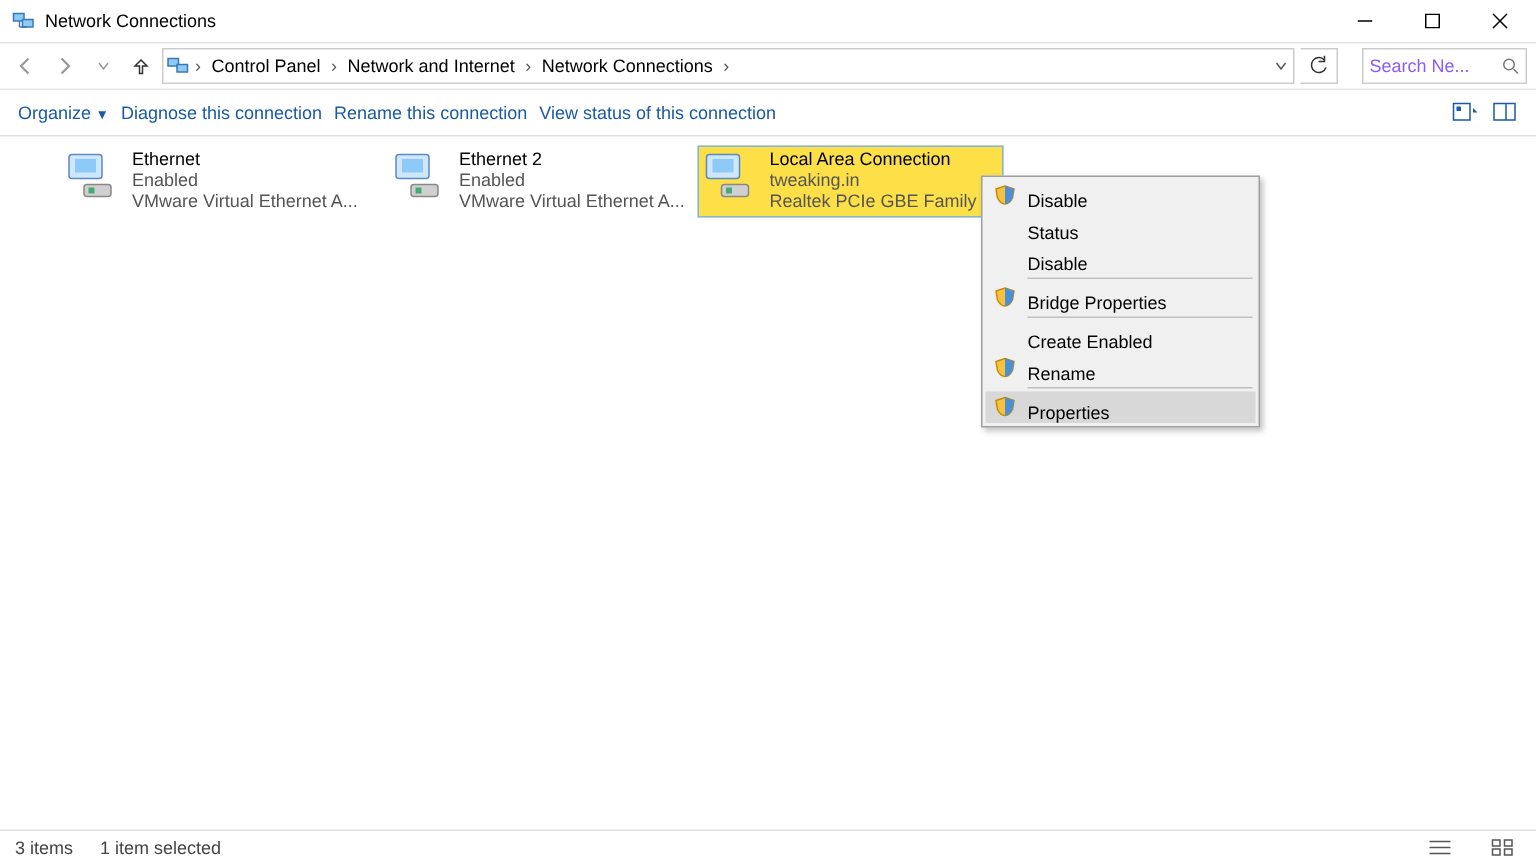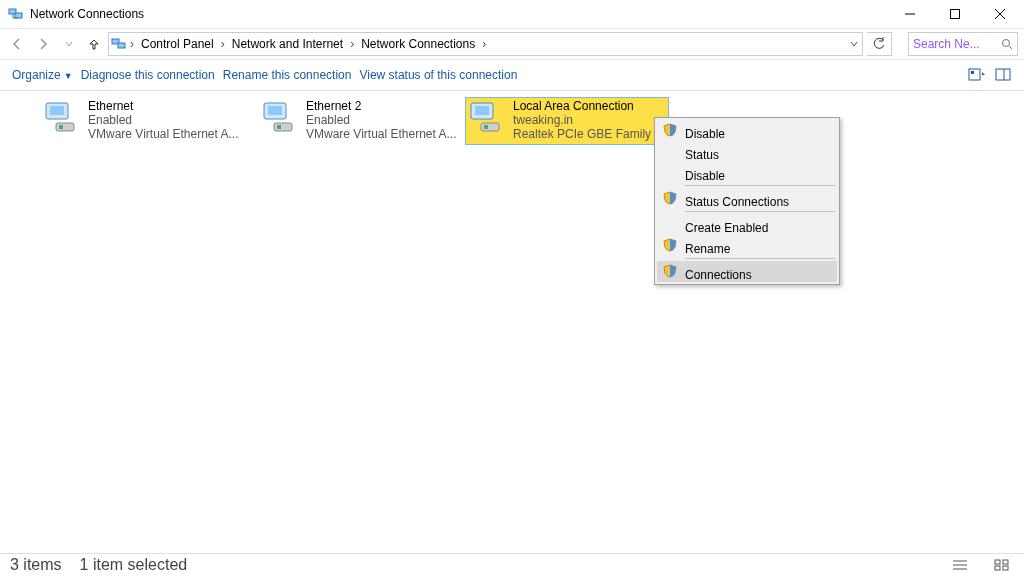--- a/index.html
+++ b/index.html
@@ -31,21 +31,21 @@
   .conn-text div{white-space:nowrap;overflow:hidden;text-overflow:ellipsis;line-height:14px}
   .conn-name{font-weight:normal}
   .conn-sub{color:#555}
   .ctxmenu{position:absolute;left:654px;top:117px;width:180px;background:#f0f0f0;border:1px solid #a0a0a0;box-shadow:2px 2px 4px rgba(0,0,0,0.25);padding:2px}
   .mitem{height:21px;display:flex;align-items:flex-end;padding-left:28px;position:relative}
   .mitem.hover{background:#d8d8d8}
   .mitem.disabled{color:#888}
   .mitem.bold{font-weight:normal}
   .mitem .shield{position:absolute;left:6px;top:3px;width:14px;height:14px}
   .msep{height:1px;background:#c0c0c0;margin:2px 2px 2px 28px}
-  .statusbar{position:absolute;bottom:0;left:0;right:0;height:22px;border-top:1px solid #e0e0e0;display:flex;align-items:center;padding:0 10px;color:#444;font-size:16px;gap:18px}
+  .statusbar{position:absolute;bottom:0;left:0;right:0;height:22px;border-top:1px solid #e0e0e0;display:flex;align-items:center;padding:0 10px;color:#444;font-size:12px;gap:18px}
   .statusbar .spacer{flex:1}
   .view-toggle{width:24px;height:18px;display:flex;align-items:center;justify-content:center;color:#555}
   
   svg{display:block}
 </style>
 </head>
 <body>
 
 <div class="titlebar">
   <span class="title-icon">
@@ -226,21 +226,21 @@
       <span>Disable</span>
     </div>
   <div class="msep"></div>
   <div class="mitem">
     <span class="shield">
         <svg width="14" height="14">
           <path d="M7 1 L13 3 L12 9 Q10 13 7 13 Q4 13 2 9 L1 3 Z" fill="#f9c23c" stroke="#c98a00"></path>
           <path d="M7 1 L13 3 L12 9 Q10 13 7 13 Z" fill="#4a90d9"></path>
         </svg>
       </span>
-    <span>Status Connections</span>
+    <span>Bridge Properties</span>
   </div>
   <div class="msep"></div>
   <div class="mitem">
       <span>Create Enabled</span>
     </div>
   <div class="mitem">
     <span class="shield">
         <svg width="14" height="14">
           <path d="M7 1 L13 3 L12 9 Q10 13 7 13 Q4 13 2 9 L1 3 Z" fill="#f9c23c" stroke="#c98a00"></path>
           <path d="M7 1 L13 3 L12 9 Q10 13 7 13 Z" fill="#4a90d9"></path>
@@ -249,21 +249,21 @@
     <span>Rename</span>
   </div>
   <div class="msep"></div>
   <div class="mitem hover">
     <span class="shield">
         <svg width="14" height="14">
           <path d="M7 1 L13 3 L12 9 Q10 13 7 13 Q4 13 2 9 L1 3 Z" fill="#f9c23c" stroke="#c98a00"></path>
           <path d="M7 1 L13 3 L12 9 Q10 13 7 13 Z" fill="#4a90d9"></path>
         </svg>
       </span>
-    <span>Connections</span>
+    <span>Properties</span>
   </div>
 </div>
 
 <div class="statusbar">
   <span>3 items</span>
   <span>1 item selected</span>
   <span class="spacer"></span>
   <span class="view-toggle">
       <svg width="16" height="12">
         <line x1="1" y1="2" x2="15" y2="2" stroke="#555"></line>

